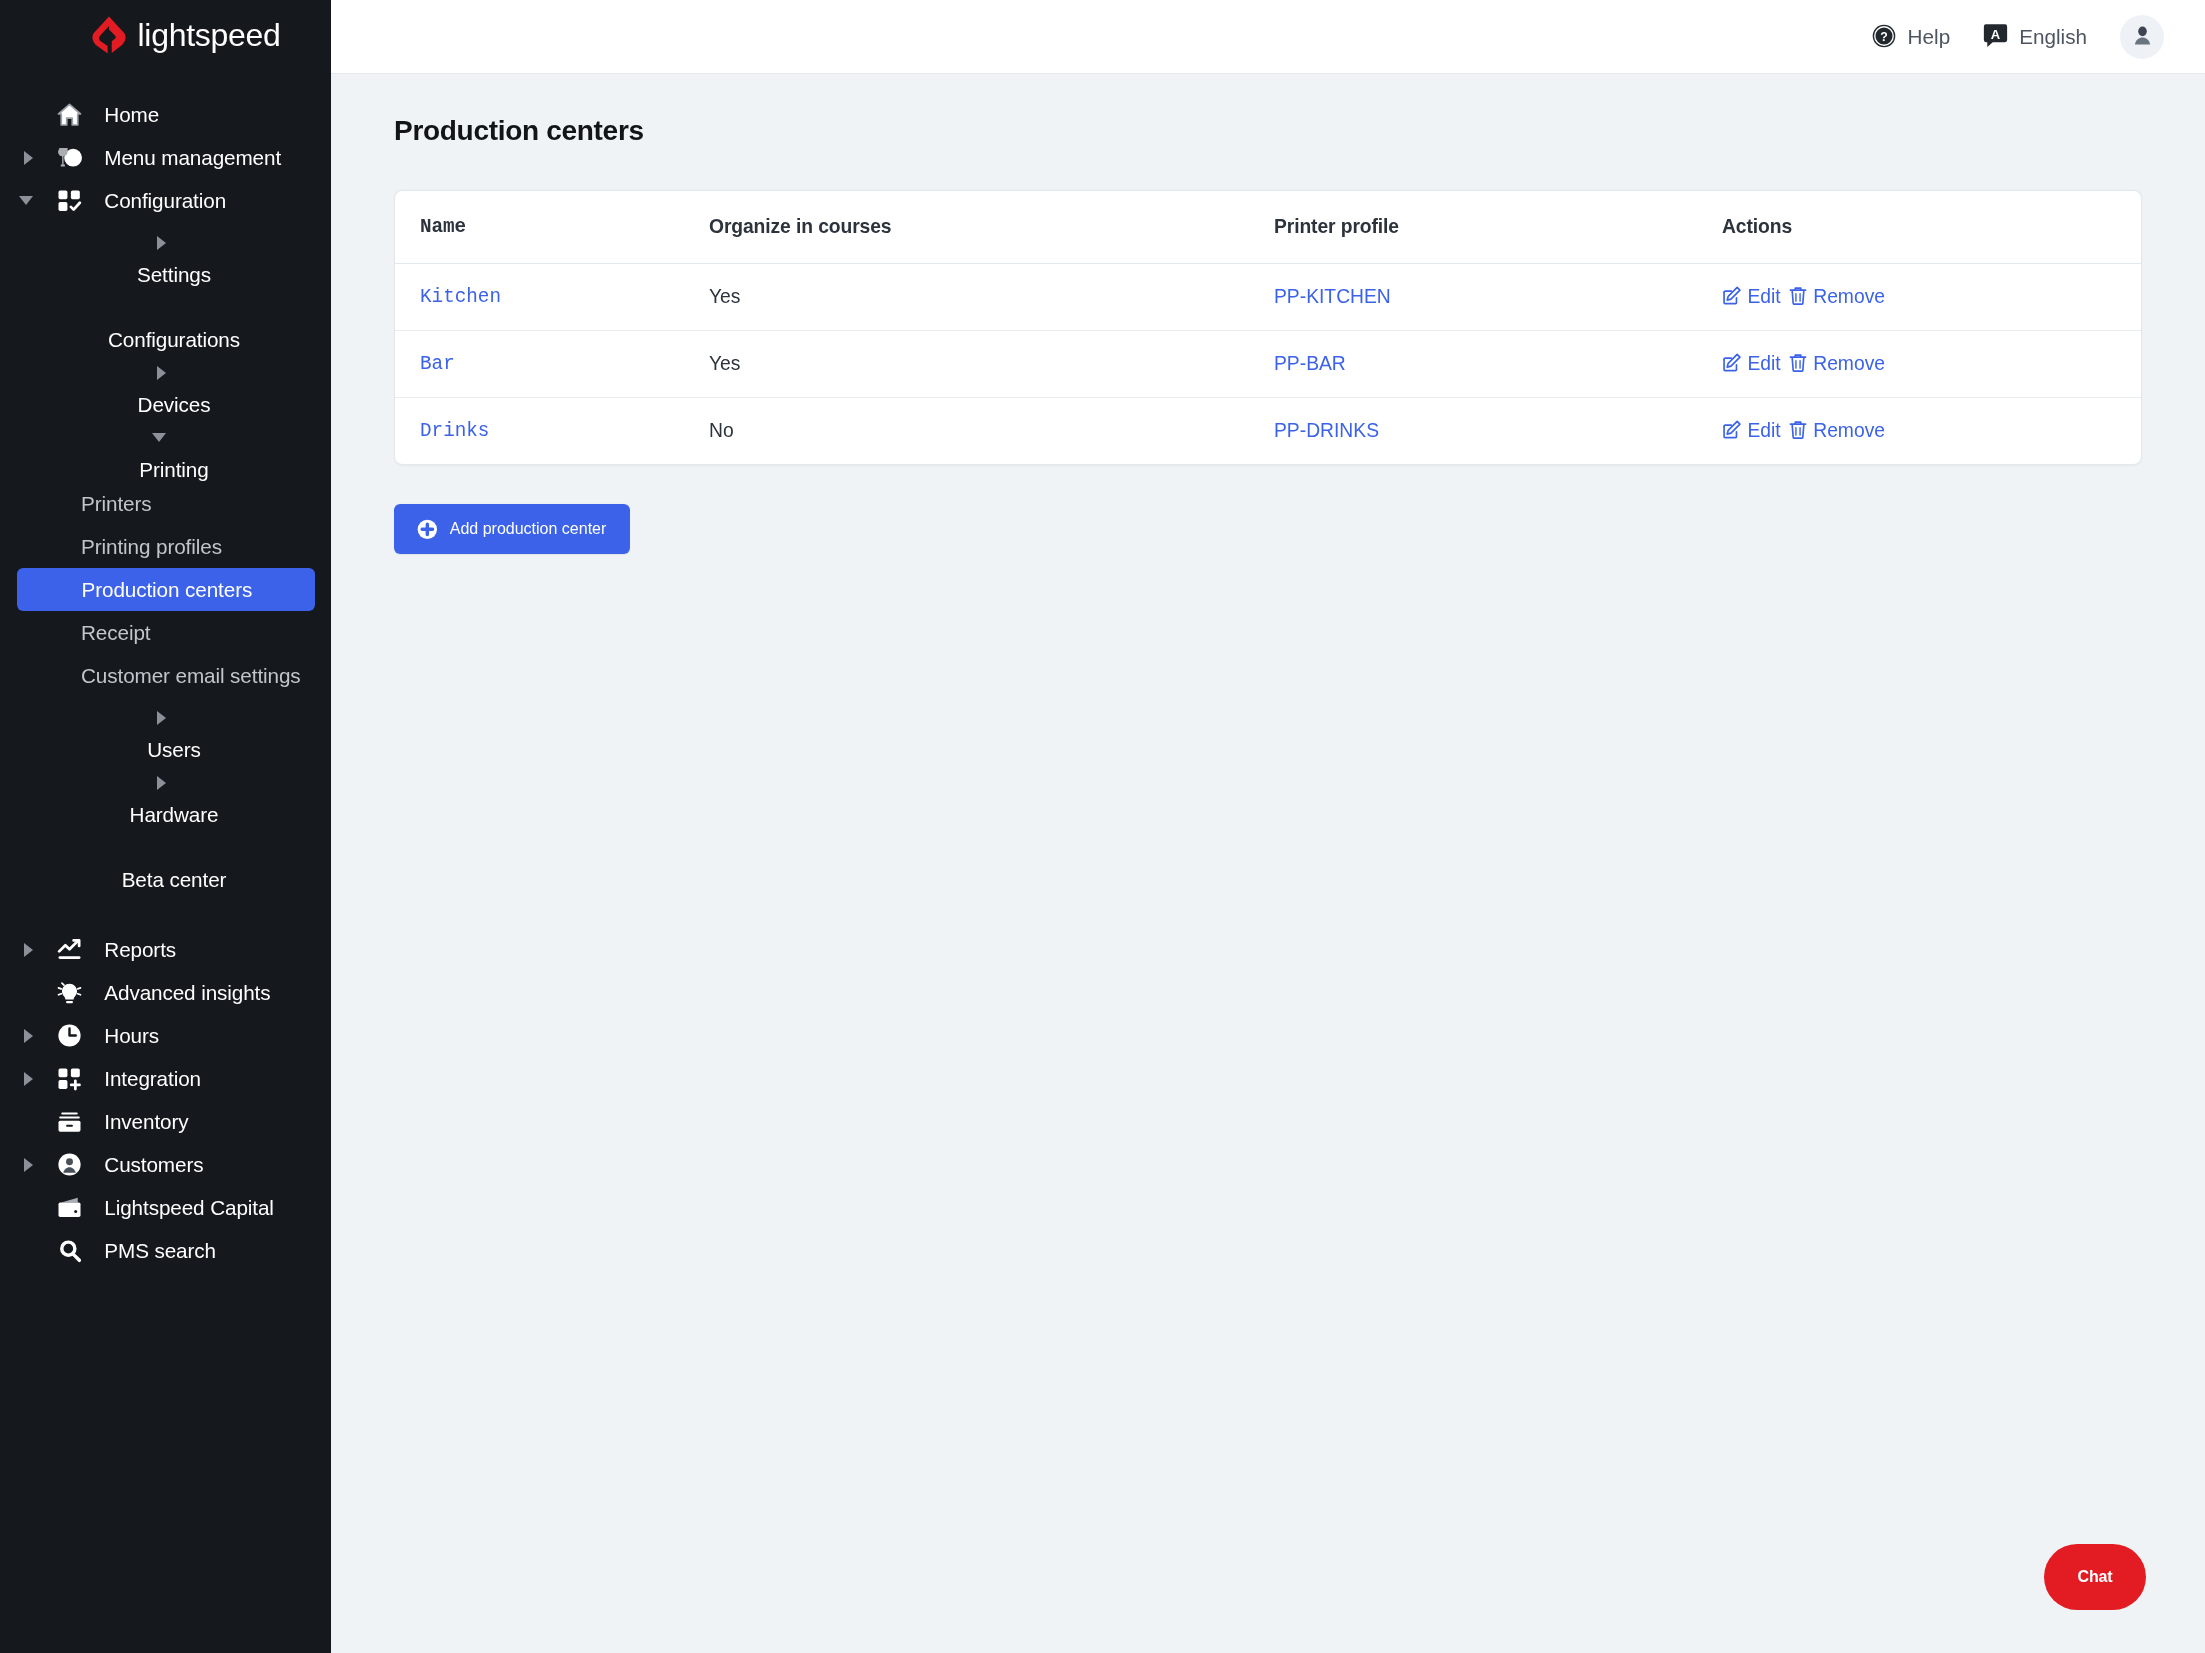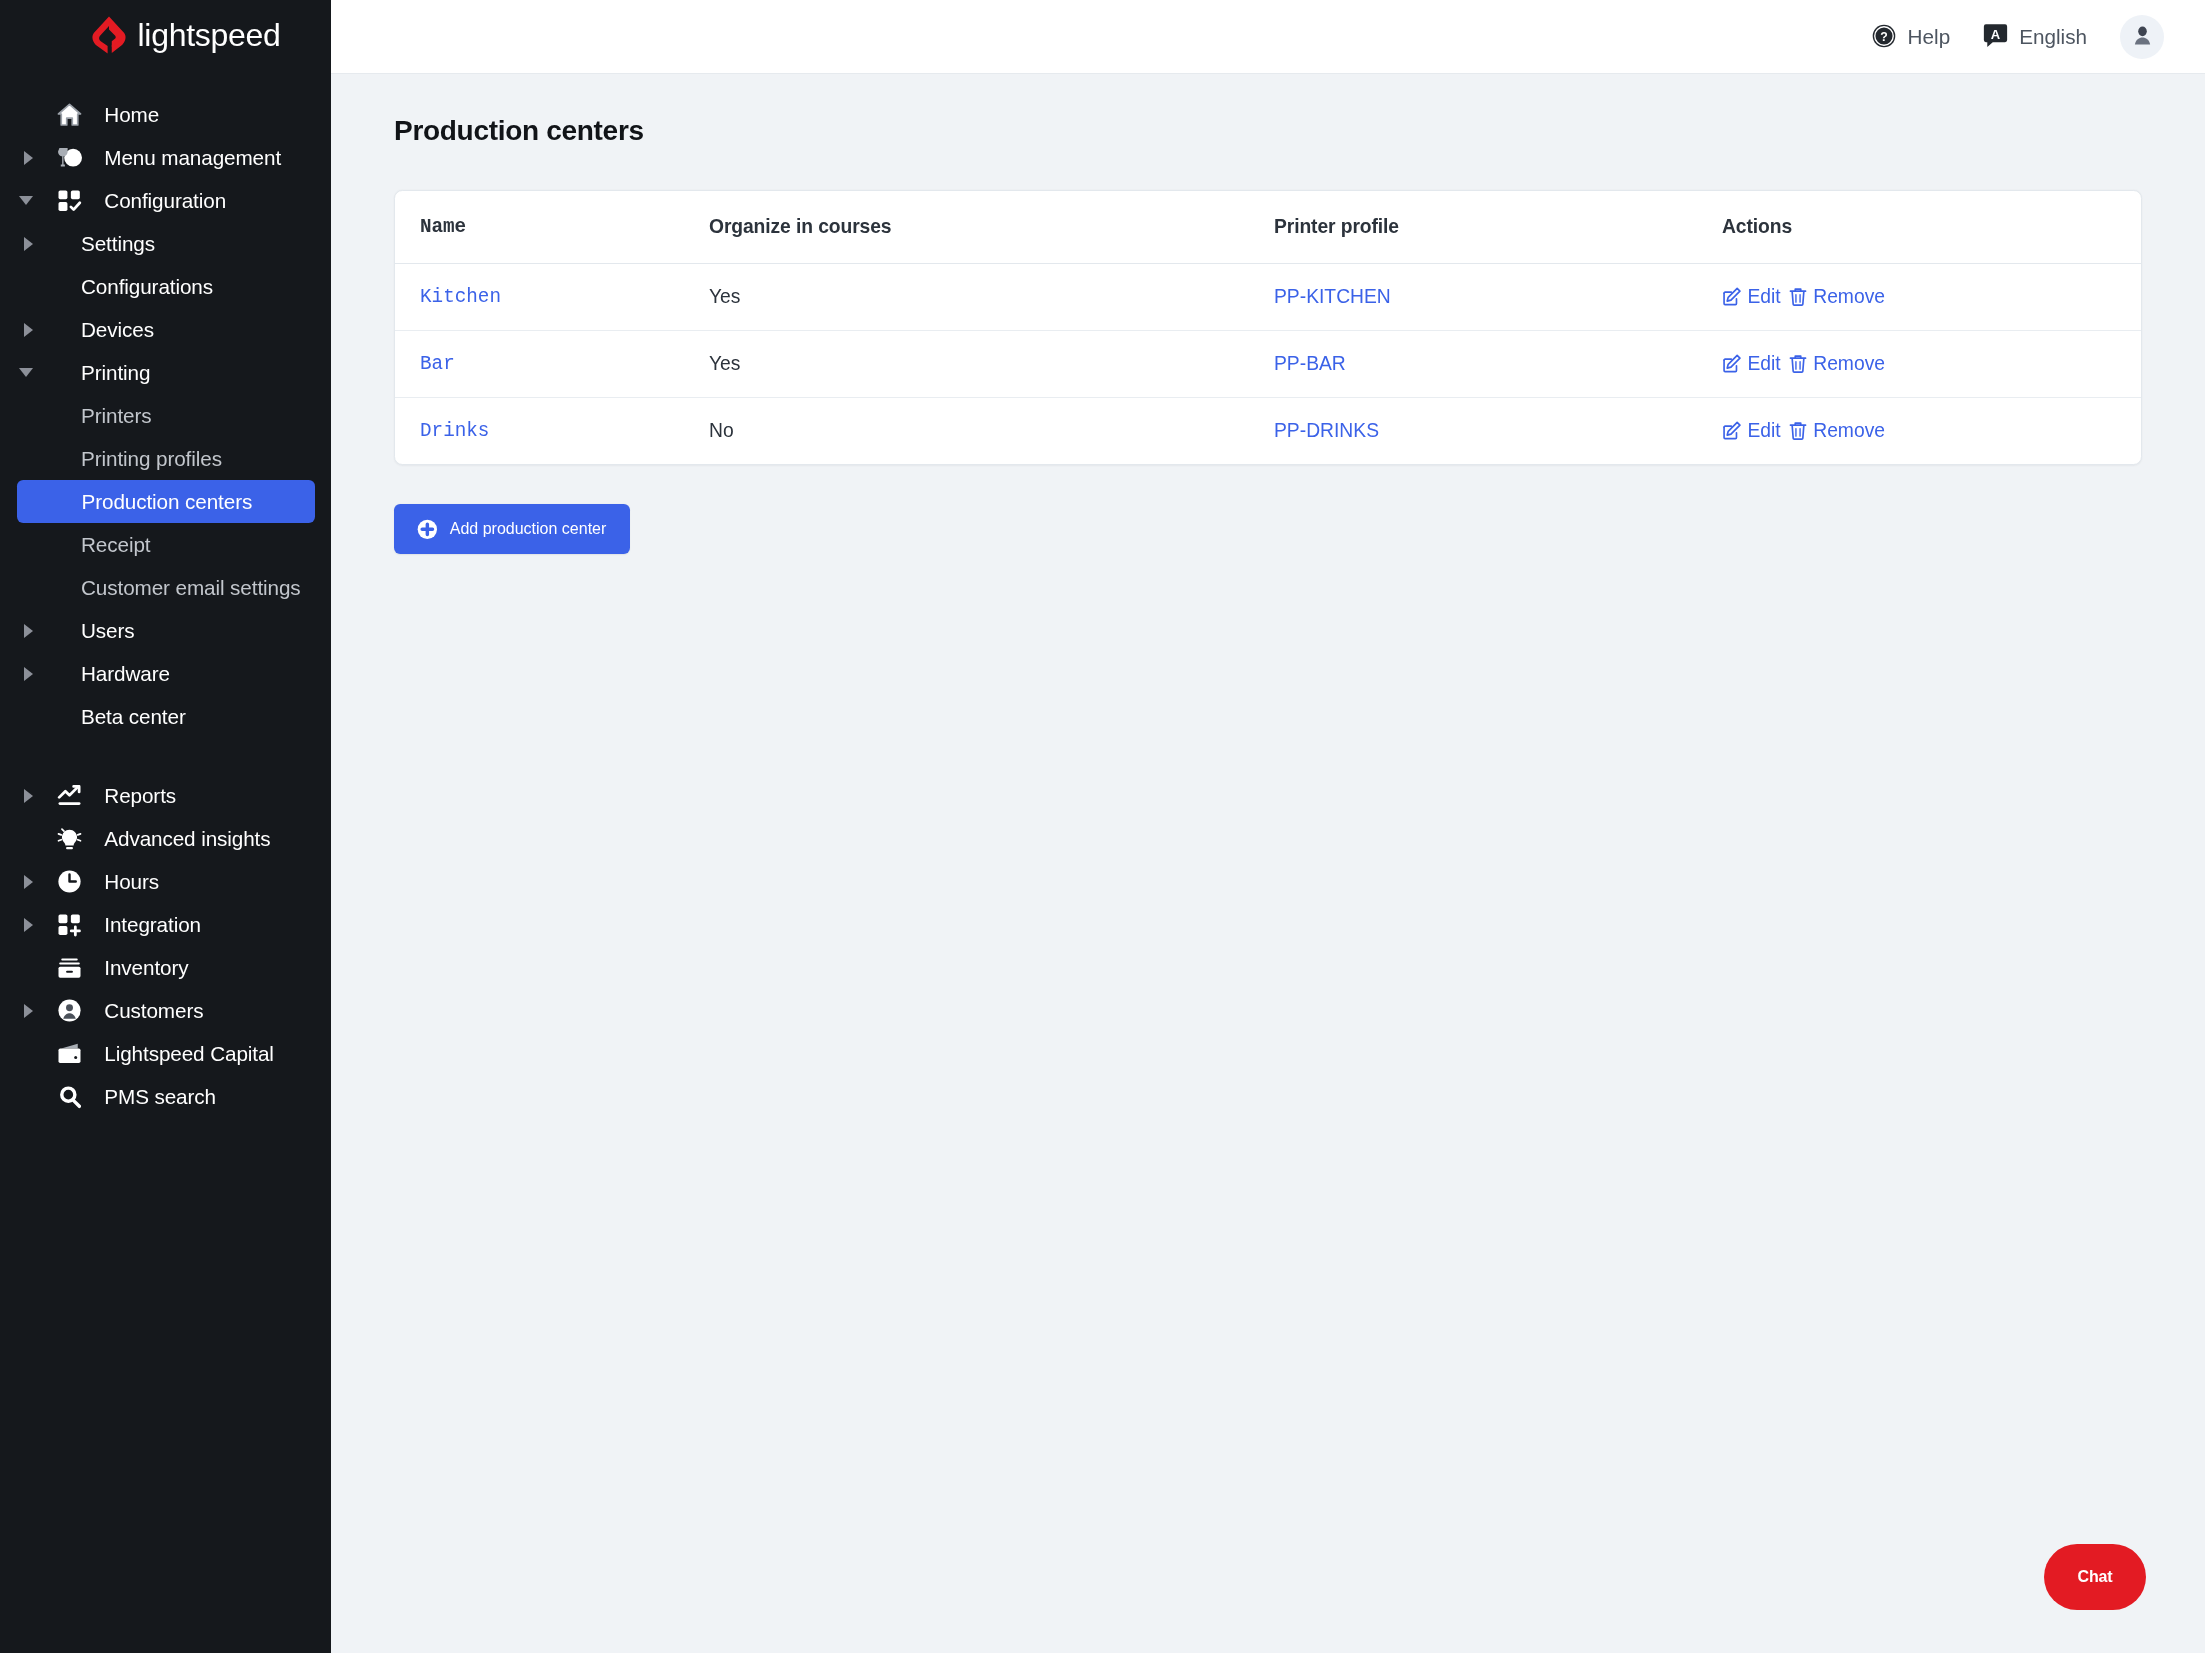--- a/index.html
+++ b/index.html
@@ -79,21 +79,21 @@
     width: 40px; flex: 0 0 40px;
     display: flex; align-items: center; justify-content: center;
     margin-left: 8.3px;
   }
   .nav-icon svg { display: block; }
   .nav-label {
     color: #ffffff; font-size: 20.7px; font-weight: 400;
     letter-spacing: -0.1px; margin-left: 15px;
     white-space: nowrap;
   }
-  .nav-row.lvl2 { min-height: 43px; }
+  .nav-row.lvl2 { min-height: 43px; flex-direction: column; }
   .nav-row.lvl2 .nav-label { margin-left: 0; padding-left: 40px; }
   .nav-row.lvl3 .nav-label {
     color: #c2c6cc; margin-left: 0; padding-left: 0;
   }
   .nav-row.lvl3 { padding-left: 81px; }
   .nav-row.active {
     background: #3b62e8;
     border-radius: 6.2px;
     margin: 0 16.5px;
   }
@@ -161,21 +161,21 @@
   .col-org    { width: 565px; }
   .col-prof   { width: 448px; }
   .col-act    { width: auto; }
   thead th.col-name { padding-left: 25px; }
   .cell-link {
     color: #3b62e8; text-decoration: none; cursor: pointer;
   }
 
   .actions { display: flex; align-items: center; gap: 8.3px; }
   .action-btn {
-    display: inline-flex; align-items: center; gap: 6.2px;
+    display: inline-flex; align-items: flex-start; gap: 6.2px;
     color: #3b62e8; cursor: pointer; font-size: 19.3px;
   }
   .action-btn svg { display: block; }
 
   .add-btn {
     margin-top: 39px;
     display: inline-flex; align-items: center; gap: 11.7px;
     background: #3b62e8;
     border: none; border-radius: 6.2px;
     padding: 0 23.4px;

